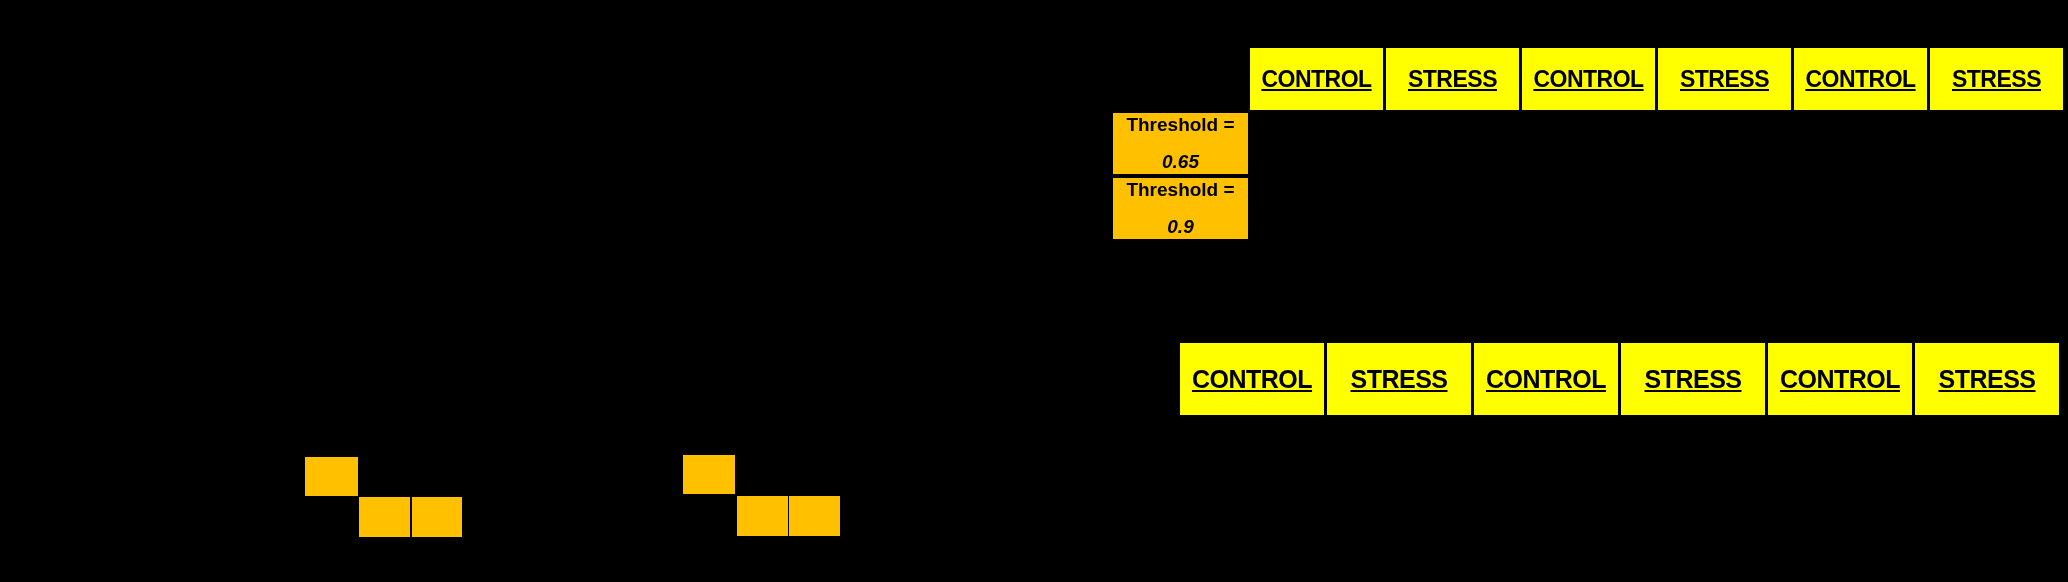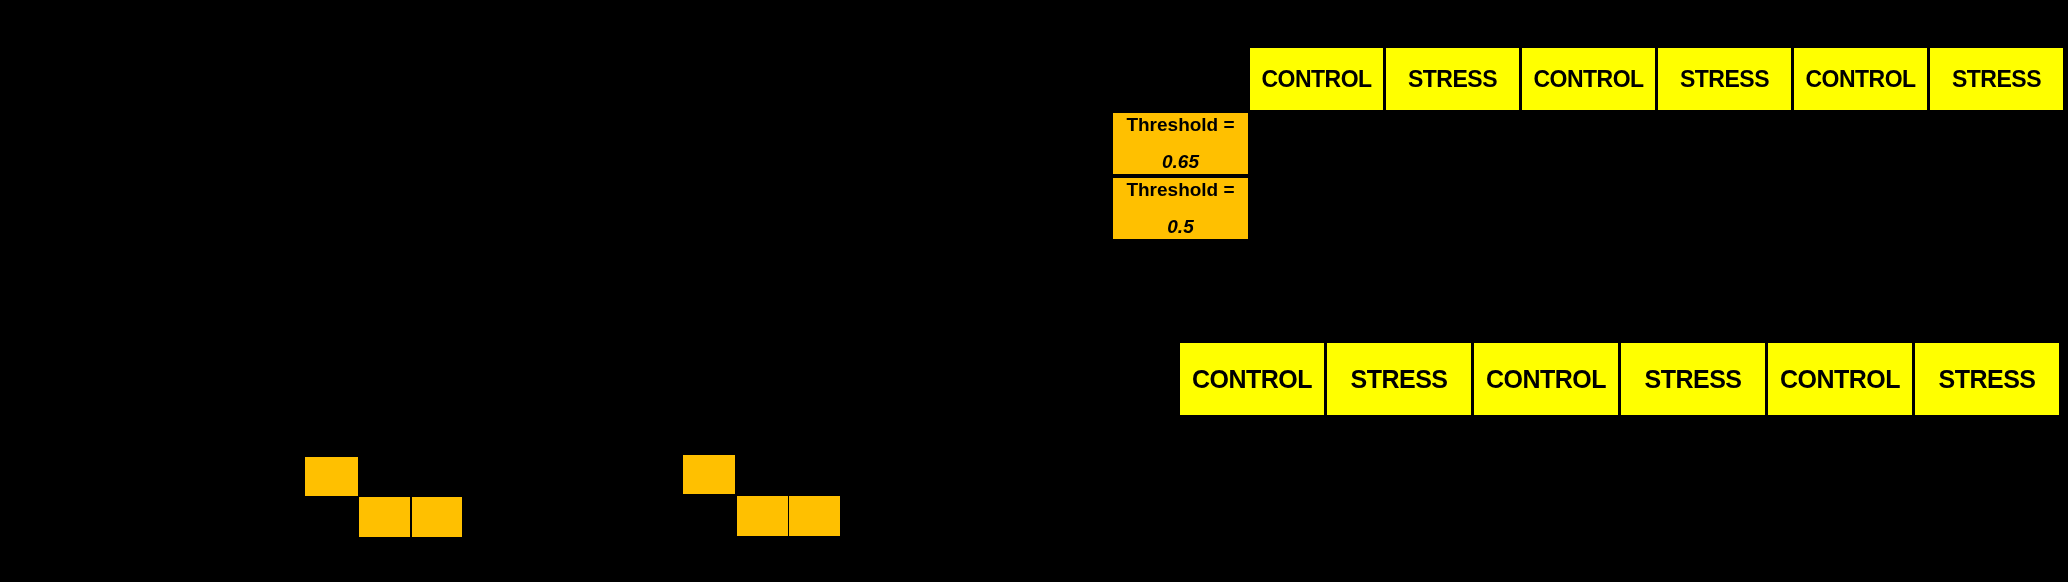--- a/index.html
+++ b/index.html
@@ -28,20 +28,21 @@
 
   .cond-cell {
     background: var(--yellow, #FFFF00);
     display: flex;
     align-items: center;
     justify-content: center;
     font-weight: bold;
     letter-spacing: -0.5px;
     box-sizing: border-box;
     flex: 0 0 auto;
+    text-decoration: underline;
   }
   .top-row .cond-cell    { width: 133px; height: 62px; font-size: 23px; }
   .bottom-row .cond-cell { width: 144px; height: 72px; font-size: 25px; }
 
   
   .threshold-cell {
     position: absolute;
     left: 1113px;
     width: 135px;
     height: 61px;
@@ -88,21 +89,21 @@
     <div class="cond-cell">CONTROL</div>
     <div class="cond-cell">STRESS</div>
   </div>
 
   <div class="threshold-cell t1">
     <span class="label">Threshold =</span>
     <span class="value">0.65</span>
   </div>
   <div class="threshold-cell t2">
     <span class="label">Threshold =</span>
-    <span class="value">0.5</span>
+    <span class="value">0.9</span>
   </div>
 
   <div class="cond-row bottom-row">
     <div class="cond-cell">CONTROL</div>
     <div class="cond-cell">STRESS</div>
     <div class="cond-cell">CONTROL</div>
     <div class="cond-cell">STRESS</div>
     <div class="cond-cell">CONTROL</div>
     <div class="cond-cell">STRESS</div>
   </div>

